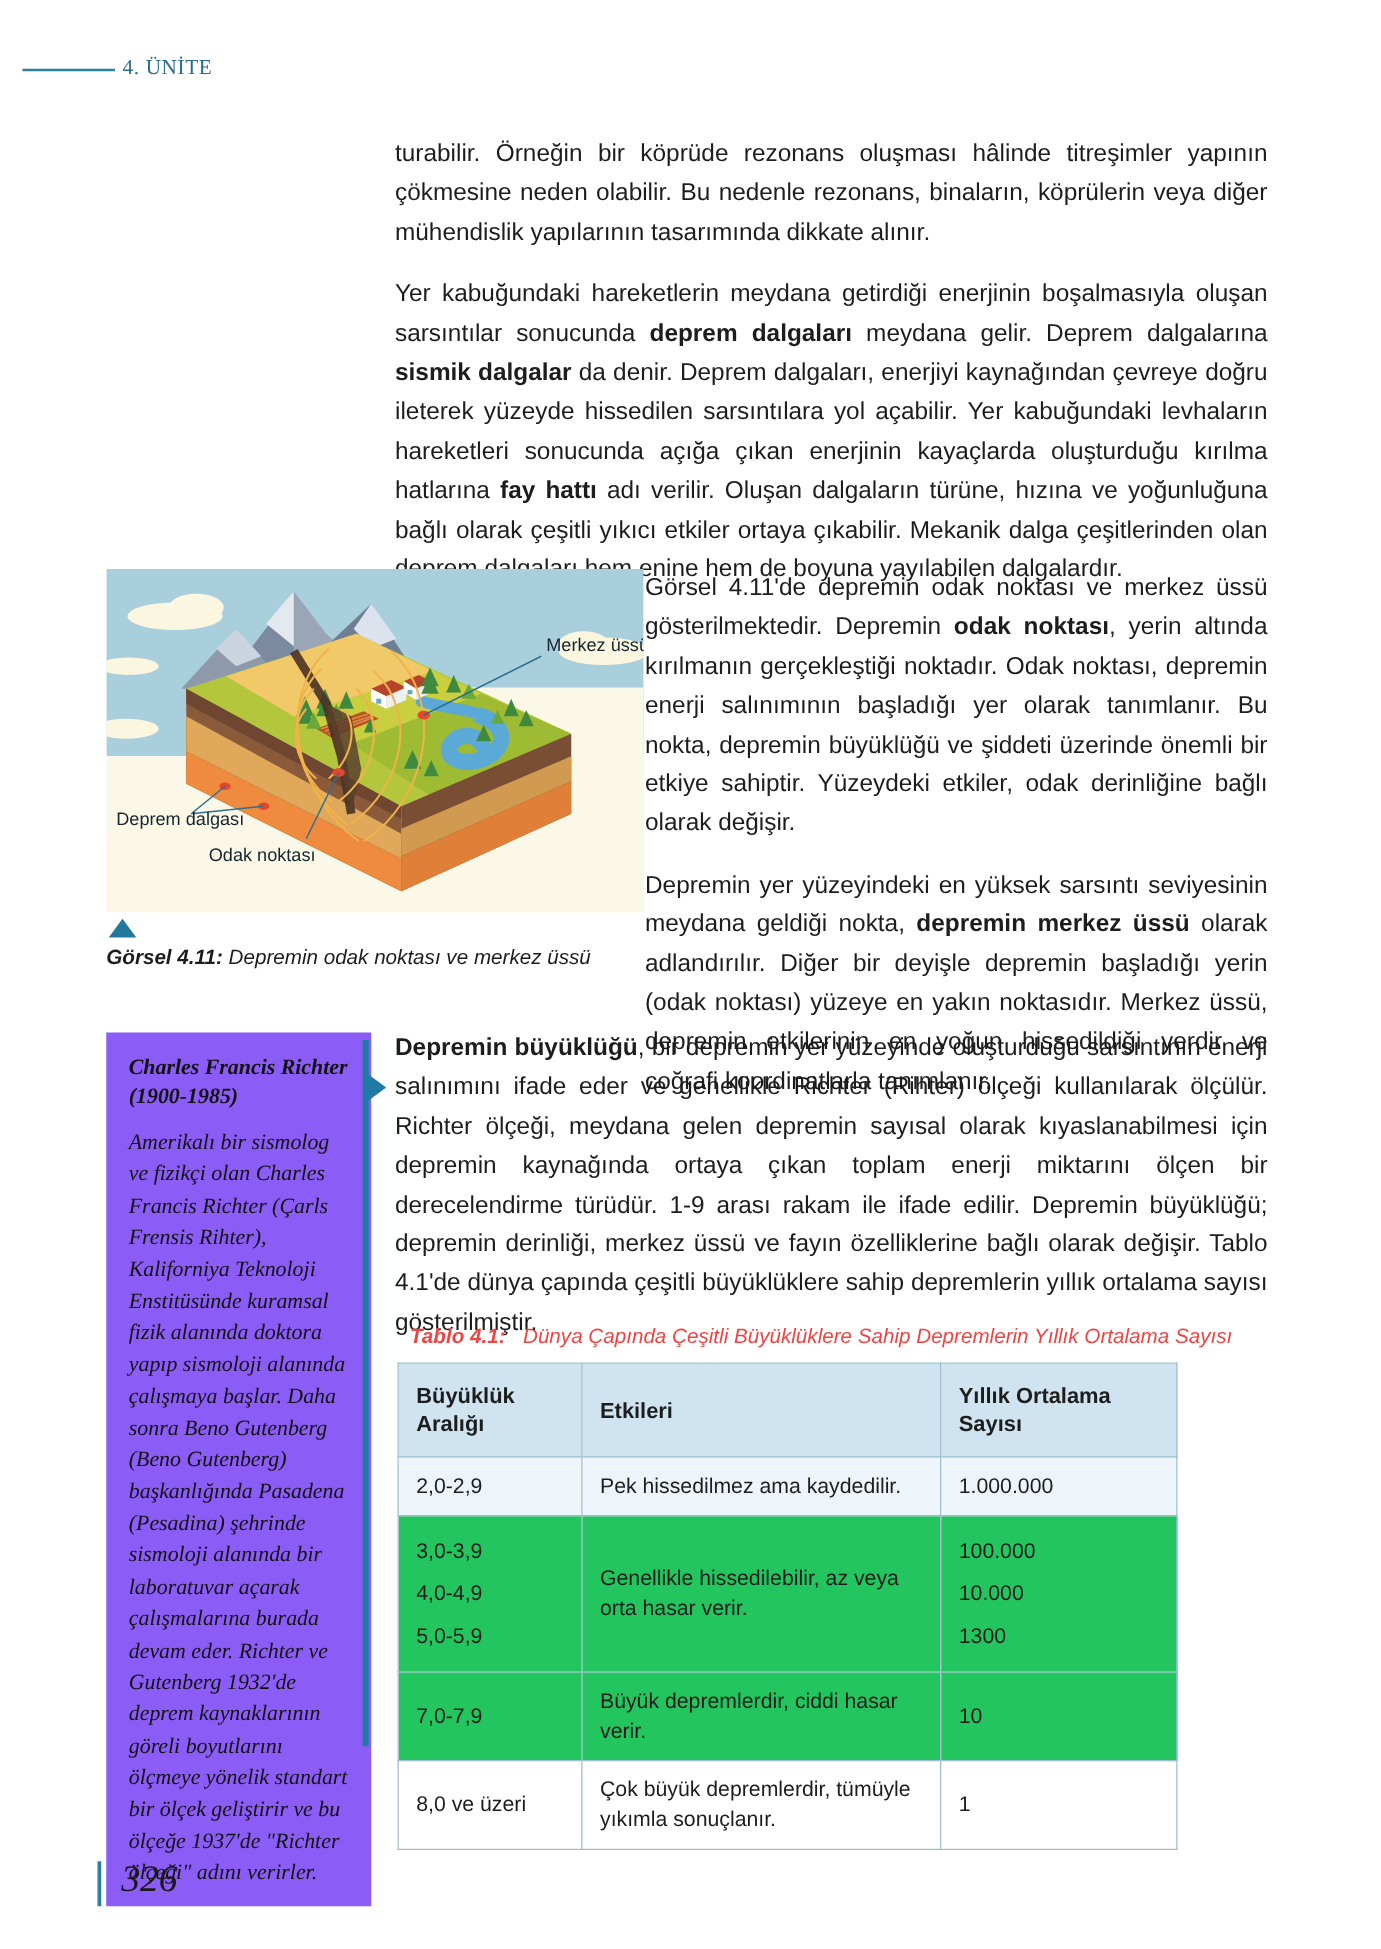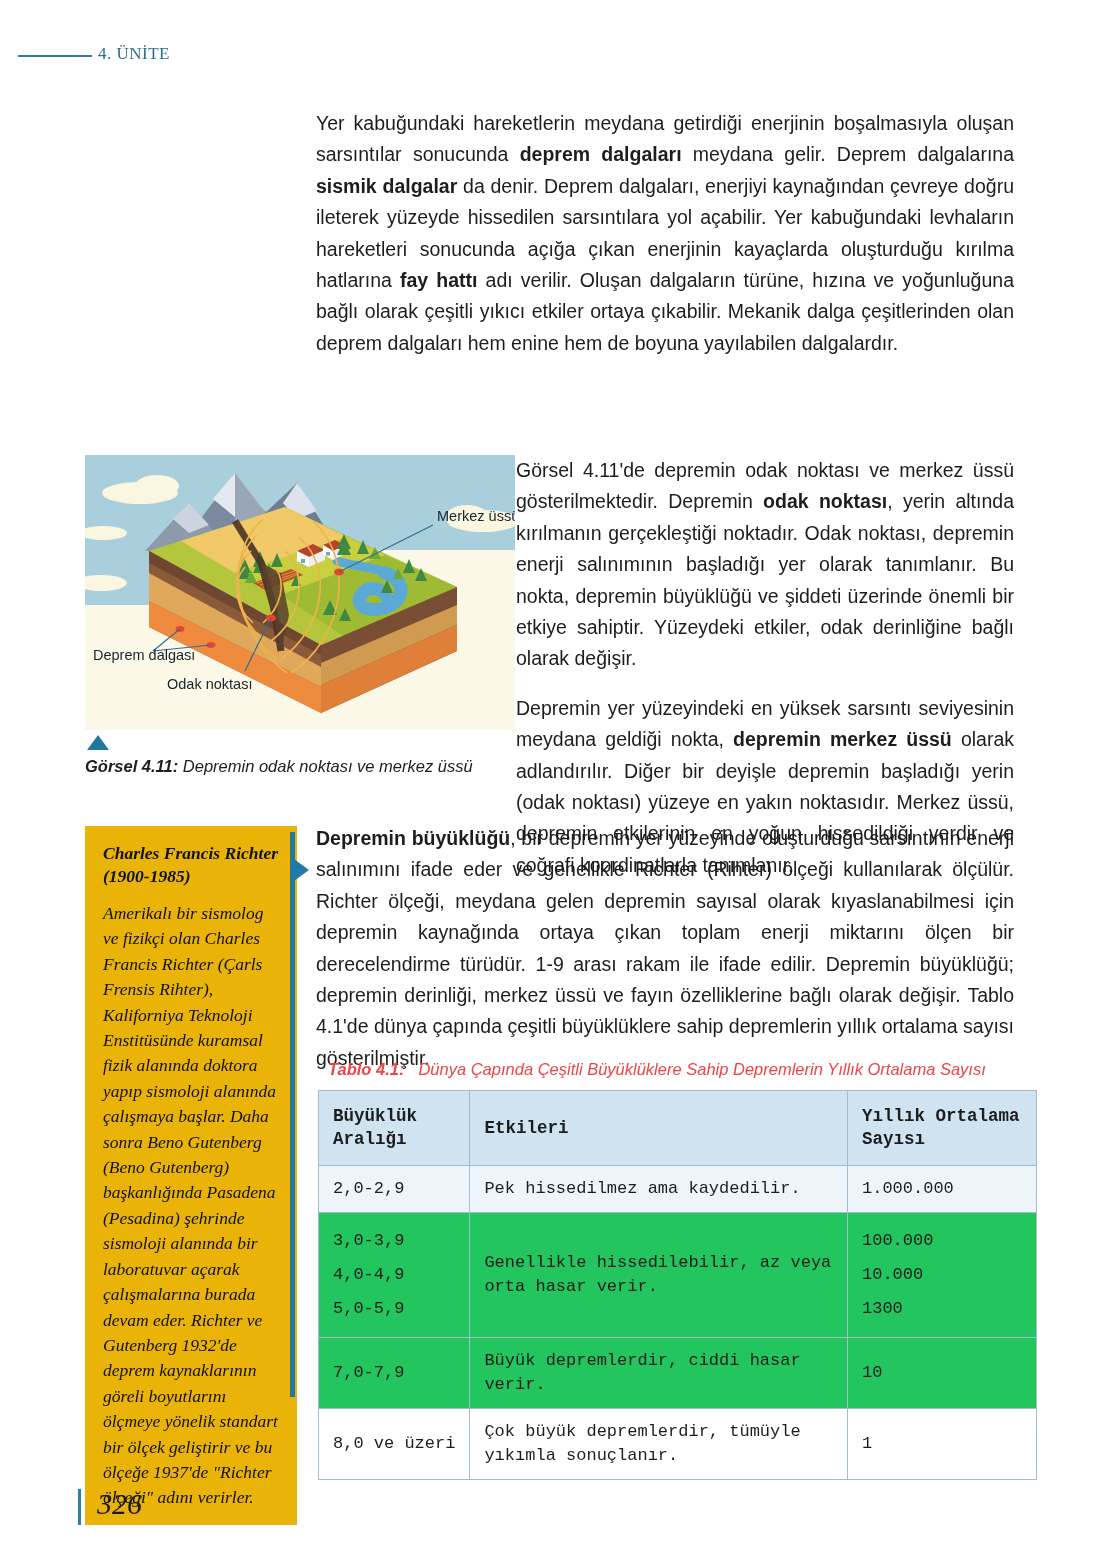--- a/index.html
+++ b/index.html
@@ -98,21 +98,21 @@
     font-weight: bold;
     font-style: italic;
   }
 
   
   .bio-box {
     position: absolute;
     left: 85px;
     top: 826px;
     width: 212px;
-    background: #eab308;
+    background: #8b5cf6;
     box-sizing: border-box;
     padding: 16px 16px 14px 18px;
   }
   .bio-accent {
     position: absolute;
     left: 290px;
     top: 832px;
     width: 5px;
     height: 565px;
     background: #1f7ba6;
@@ -157,25 +157,24 @@
   }
   .table-caption .lbl {
     font-weight: bold;
     font-style: italic;
     margin-right: 14px;
   }
   table.tbl {
     position: absolute;
     left: 318px;
     top: 1090px;
-    width: 719px;
+    width: 624px;
     border-collapse: collapse;
     font-size: 17px;
     color: #1d1d1d;
-    font-family: Liberation Mono, monospace;
   }
   table.tbl th, table.tbl td {
     border: 1px solid #9fbfd0;
     padding: 11px 14px;
     vertical-align: middle;
     line-height: 24px;
   }
   table.tbl thead th {
     background: #cfe4f0;
     font-weight: bold;
@@ -219,20 +218,21 @@
 </style>
 </head>
 <body>
 
 <div class="page-header">
   <div class="header-rule"></div>
   <div class="header-title">4. ÜNİTE</div>
 </div>
 
 <div class="col-right" style="top:108px;">
+  <p class="body"><span>turabilir. Örneğin bir köprüde rezonans oluşması hâlinde titreşimler yapının çökmesine neden olabilir. Bu nedenle rezonans, binaların, köprülerin veya diğer mühendislik yapılarının tasarımında dikkate alınır.</span></p>
   <p class="body"><span>Yer kabuğundaki hareketlerin meydana getirdiği enerjinin boşalmasıyla oluşan sarsıntılar sonucunda </span><span class="b">deprem dalgaları</span><span> meydana gelir. Deprem dalgalarına </span><span class="b">sismik dalgalar</span><span> da denir. Deprem dalgaları, enerjiyi kaynağından çevreye doğru ileterek yüzeyde hissedilen sarsıntılara yol açabilir. Yer kabuğundaki levhaların hareketleri sonucunda açığa çıkan enerjinin kayaçlarda oluşturduğu kırılma hatlarına </span><span class="b">fay hattı</span><span> adı verilir. Oluşan dalgaların türüne, hızına ve yoğunluğuna bağlı olarak çeşitli yıkıcı etkiler ortaya çıkabilir. Mekanik dalga çeşitlerinden olan deprem dalgaları hem enine hem de boyuna yayılabilen dalgalardır.</span></p>
 </div>
 
 <div class="figure-wrap">
   <div class="illus">
     <svg viewBox="0 0 430 275" width="430" height="275">
 
       <rect x="0" y="0" width="430" height="150" fill="#a9cfdd"></rect>
       <rect x="0" y="150" width="430" height="125" fill="#fbf8e8"></rect>
 

